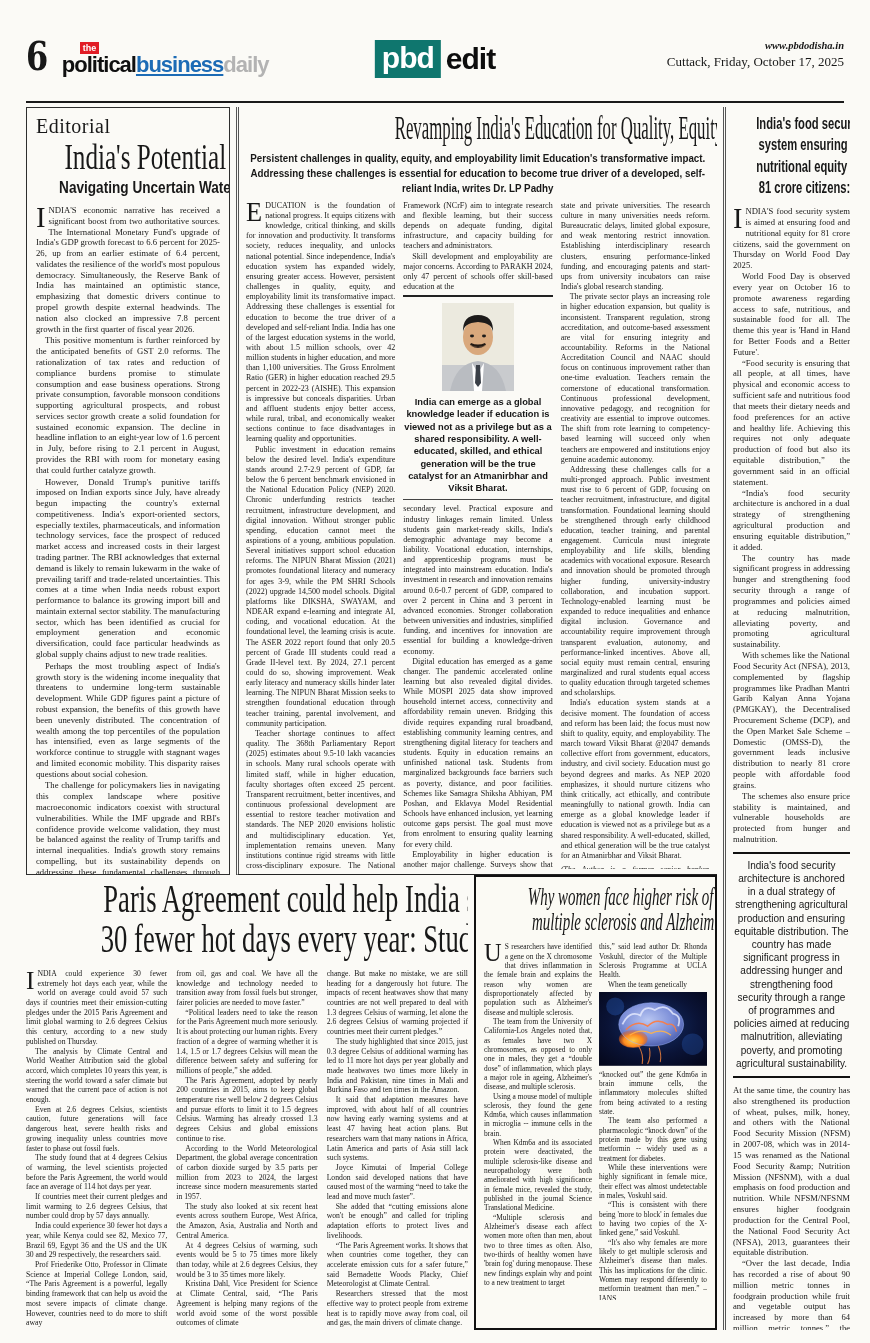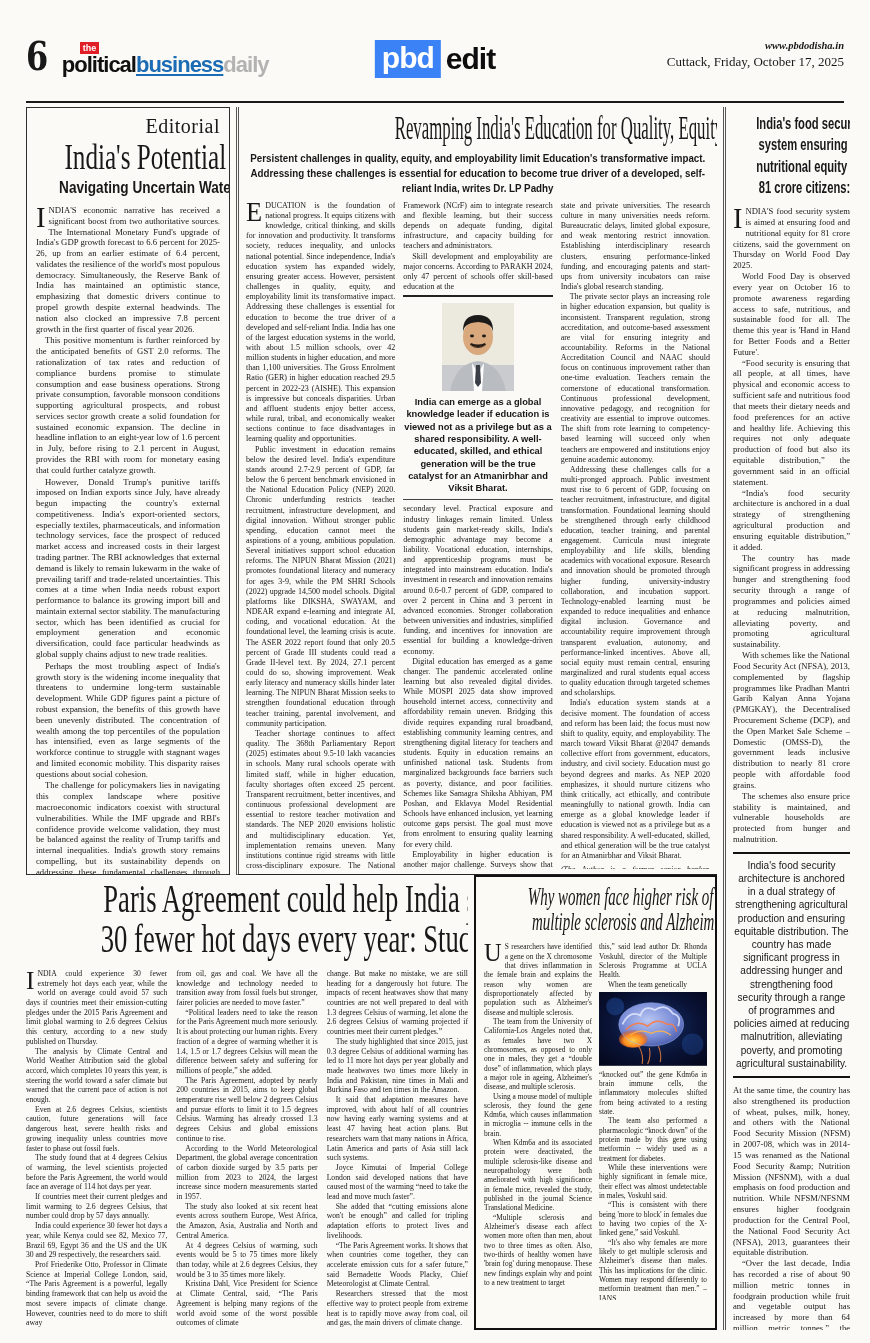--- a/index.html
+++ b/index.html
@@ -11,38 +11,38 @@
   .masthead{position:relative;padding-top:38px;height:56px;}
   .mast-left{position:absolute;left:0;top:36px;display:flex;align-items:flex-end;gap:8px;}
   .page-num{font-family:"DejaVu Serif",serif;font-size:40px;line-height:40px;font-weight:700;transform:scaleX(.8);transform-origin:left bottom;}
   .logo{position:relative;padding-top:10px;font-family:"Liberation Sans",sans-serif;font-weight:700;font-size:22px;letter-spacing:-1px;line-height:22px;}
   .logo-the{position:absolute;top:-2px;left:18px;background:#e11d26;color:#fff;font-size:9px;letter-spacing:0;padding:1px 3px;line-height:10px;}
   .logo-political{color:#101010;}
   .logo-business{color:#1c6bb5;text-decoration:underline;}
   .logo-daily{color:#b3b3b3;}
   .mast-center{position:absolute;left:50%;top:40px;transform:translateX(-50%);display:flex;align-items:center;gap:5px;
                font-family:"Liberation Sans",sans-serif;font-weight:700;font-size:30px;}
-  .pbd-box{background:#3b82f6;color:#fff;padding:1px 7px 3px;letter-spacing:-1px;}
+  .pbd-box{background:#0f766e;color:#fff;padding:1px 7px 3px;letter-spacing:-1px;}
   .edit-word{color:#0d0d0d;letter-spacing:-1px;}
   .mast-right{position:absolute;right:0;top:40px;text-align:right;}
   .website{font-style:italic;font-weight:700;font-size:10.5px;}
   .dateline{font-size:13px;margin-top:3px;text-align:center;}
   .top-rule{border-top:2.5px solid #1a1a1a;margin:7px 26px 0;}
 
   
   .grid{display:grid;grid-template-columns:204px 232px 243px 127px;column-gap:6px;
         grid-template-rows:768px 455px;margin:4px 26px 0;}
   .a-editorial{grid-column:1;grid-row:1;}
   .a-education{grid-column:2 / span 2;grid-row:1;}
   .a-food{grid-column:4;grid-row:1 / span 2;}
   .a-paris{grid-column:1 / span 2;grid-row:2;}
   .a-health{grid-column:3;grid-row:2;}
 
   .sq{display:inline-block;white-space:nowrap;transform-origin:center;}
-  .center{text-align:right;}
+  .center{text-align:left;}
 
   .para{margin:0;text-indent:9px;text-align:justify;}
   .para:first-child{text-indent:0;}
   .dropcap .para:first-child::first-letter{float:left;font-size:3.3em;line-height:.82;padding:1px 3px 0 0;}
 
   
   .editorial-box{border:1.2px solid #2e2e2e;box-sizing:border-box;height:100%;padding:7px 9px;overflow:hidden;}
   .ed-kicker{font-size:20px;letter-spacing:.5px;}
   .ed-title .sq{font-size:34px;transform:scale(.74,1.05);}
   .ed-sub{margin-top:2px;font-family:"Liberation Sans",sans-serif;font-weight:700;}

